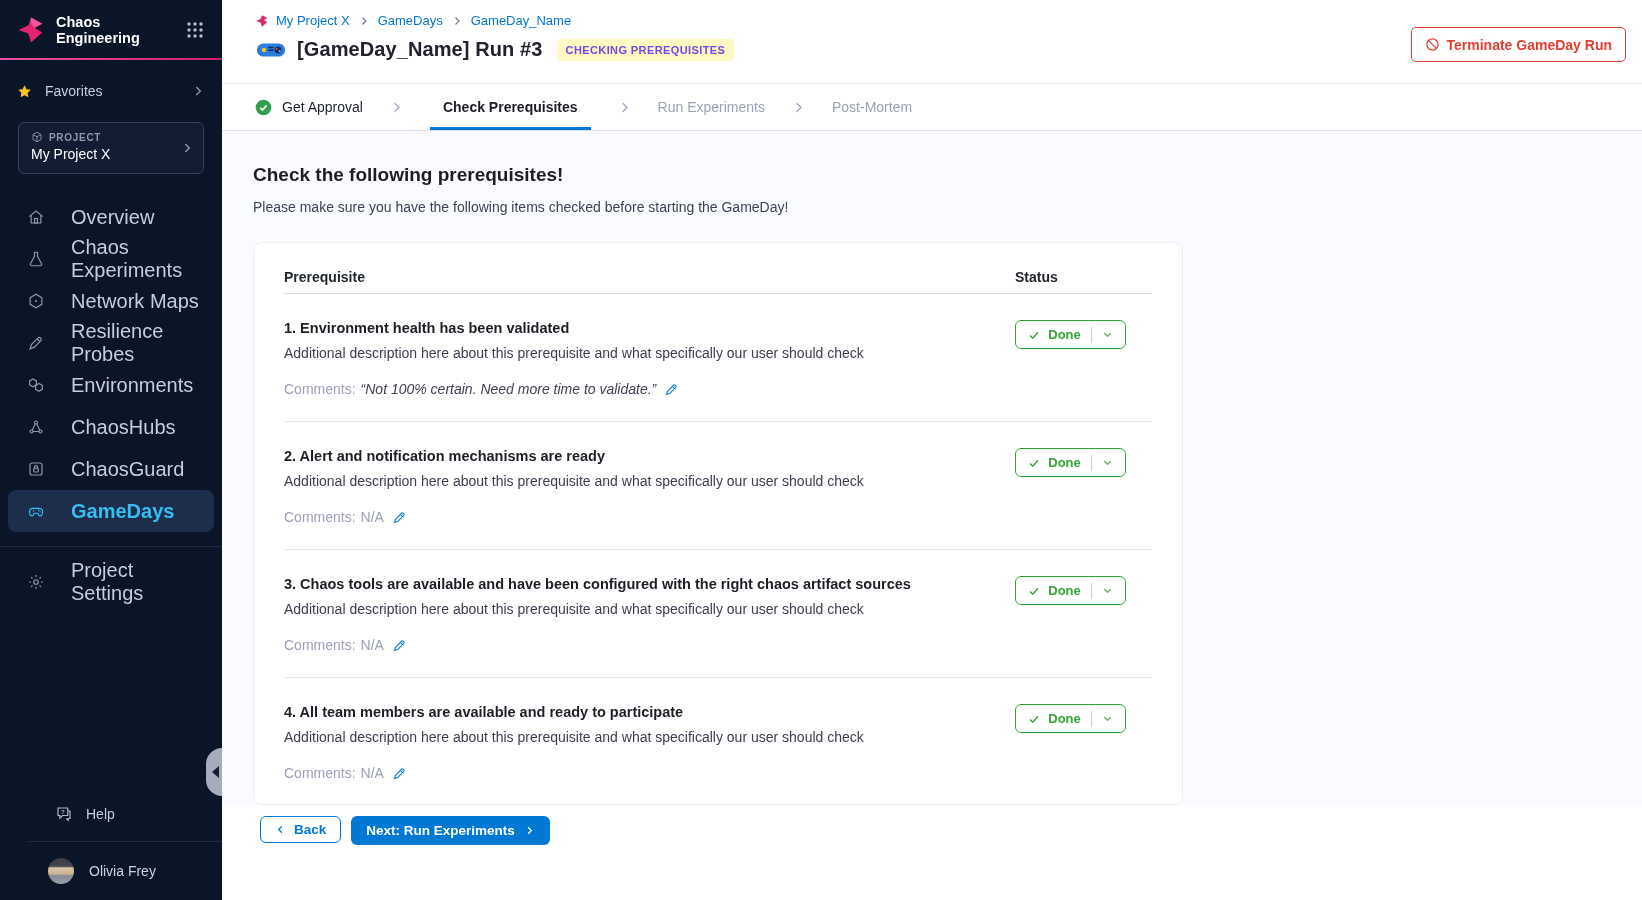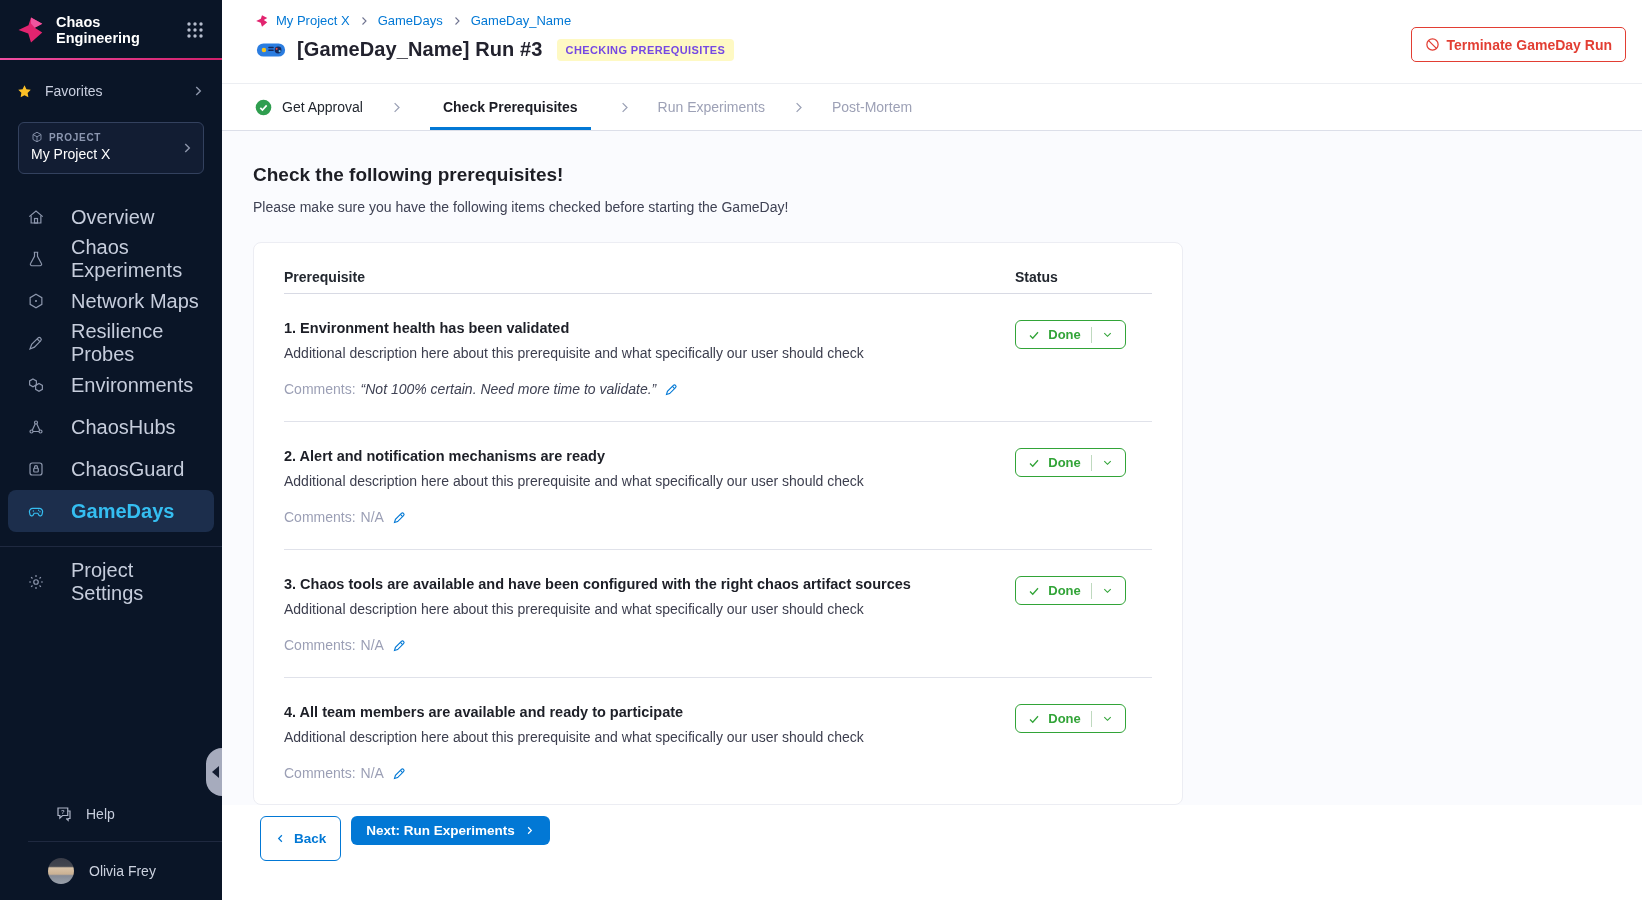--- a/index.html
+++ b/index.html
@@ -97,21 +97,21 @@
   .prereq-status { width:137px; flex-shrink:0; }
   .done-btn { width:111px; height:29px; border:1.6px solid #32a438; border-radius:6px; background:#fff;
     display:flex; align-items:center; justify-content:center; cursor:pointer; }
   .done-btn .check { width:12px; height:12px; color:#32a438; }
   .done-btn .label { margin-left:8px; font-size:13px; font-weight:700; color:#32a438; }
   .done-btn .vdiv { width:1px; height:16px; background:#bfd9bf; margin:0 10px; }
   .done-btn .chev { width:11px; height:11px; color:#32a438; }
 
   .footer { height:95px; background:#fff; display:flex; align-items:flex-start; padding:11px 0 0 38px;
     gap:10px; flex-shrink:0; }
-  .btn-back { height:45px; display:flex; align-items:center; padding:0 14px; border:1px solid #0278d5;
+  .btn-back { height:27px; display:flex; align-items:center; padding:0 14px; border:1px solid #0278d5;
     border-radius:6px; background:#fff; color:#0278d5; font-size:13.5px; font-weight:600; cursor:pointer; }
   .btn-back .chev { width:11px; height:11px; margin-right:8px; }
   .btn-next { height:29px; display:flex; align-items:center; padding:0 15px; border:none; border-radius:6px;
     background:#0278d5; color:#fff; font-size:13.5px; font-weight:600; cursor:pointer; }
   .btn-next .chev { width:11px; height:11px; margin-left:9px; }
 </style>
 </head>
 <body>
 
 <div class="app">

